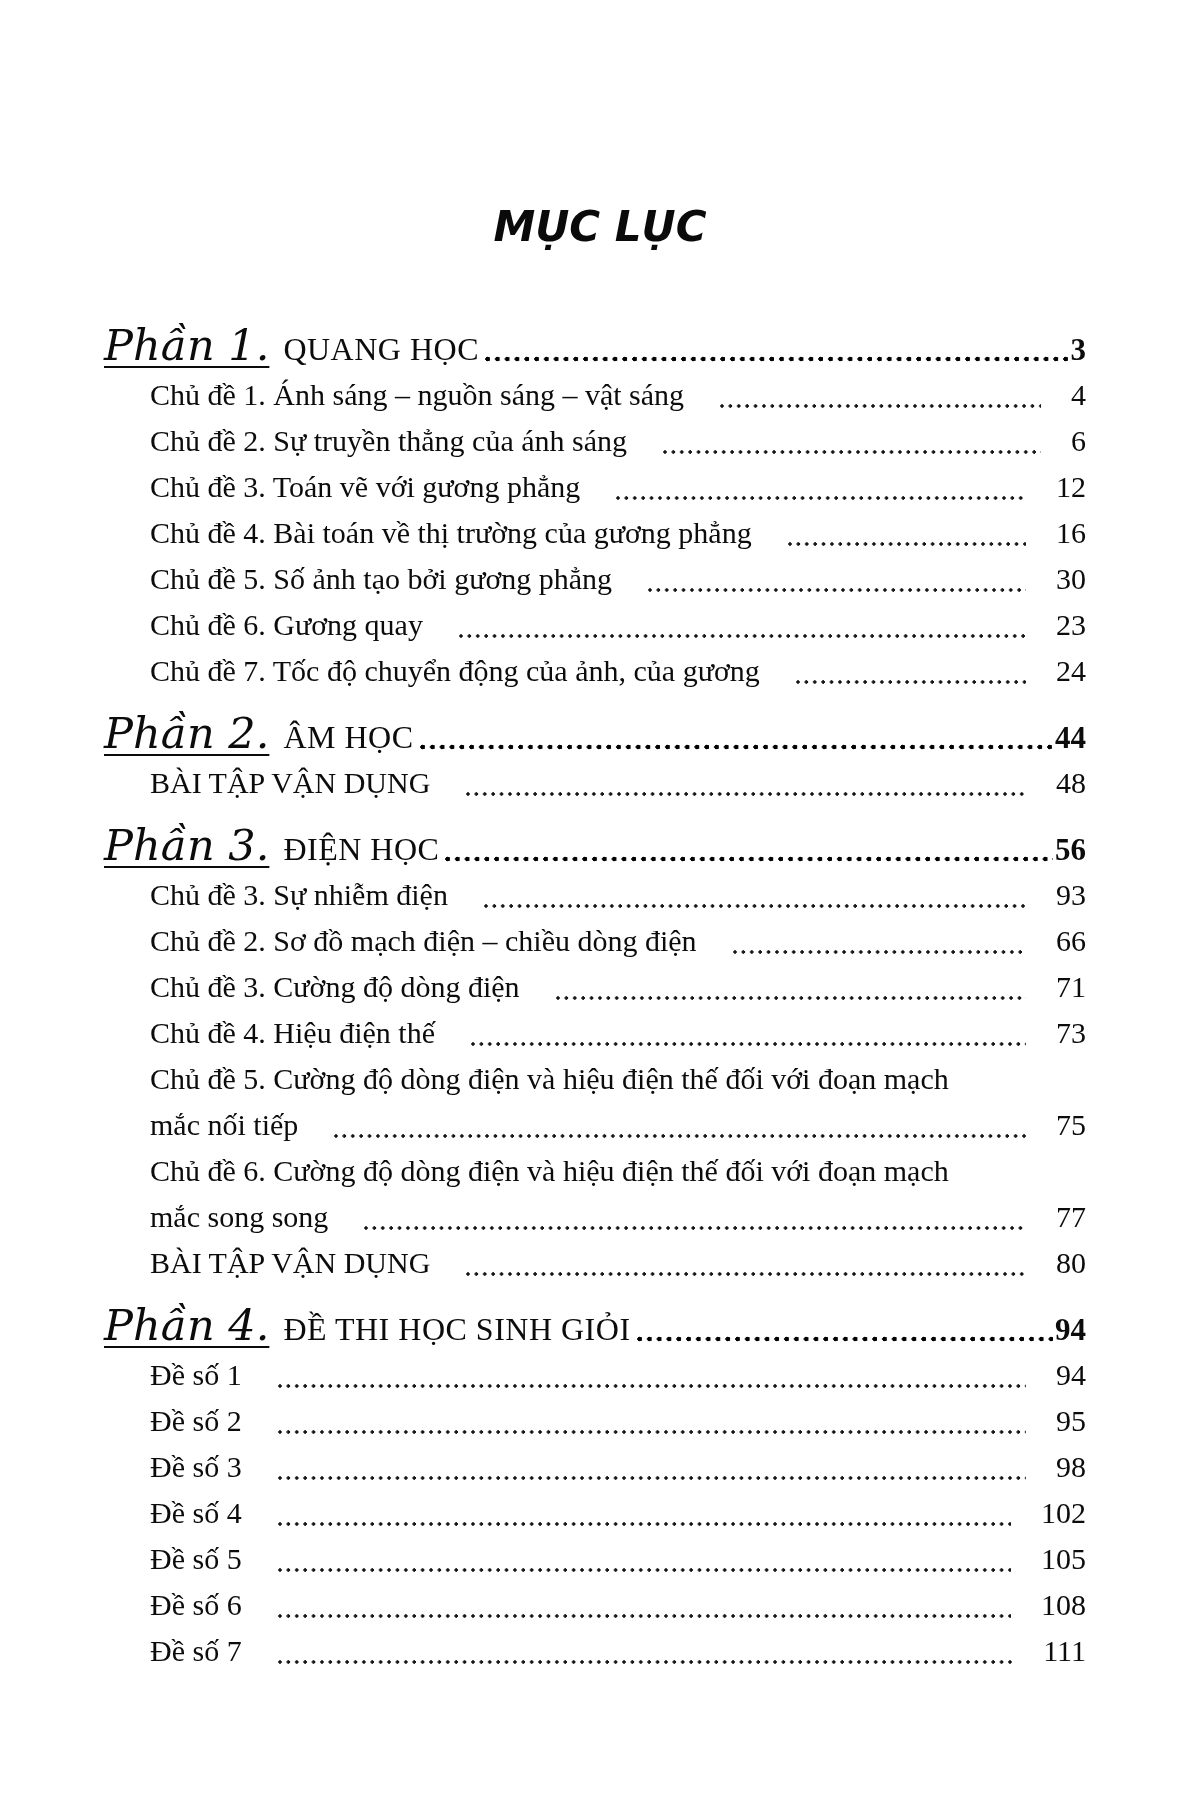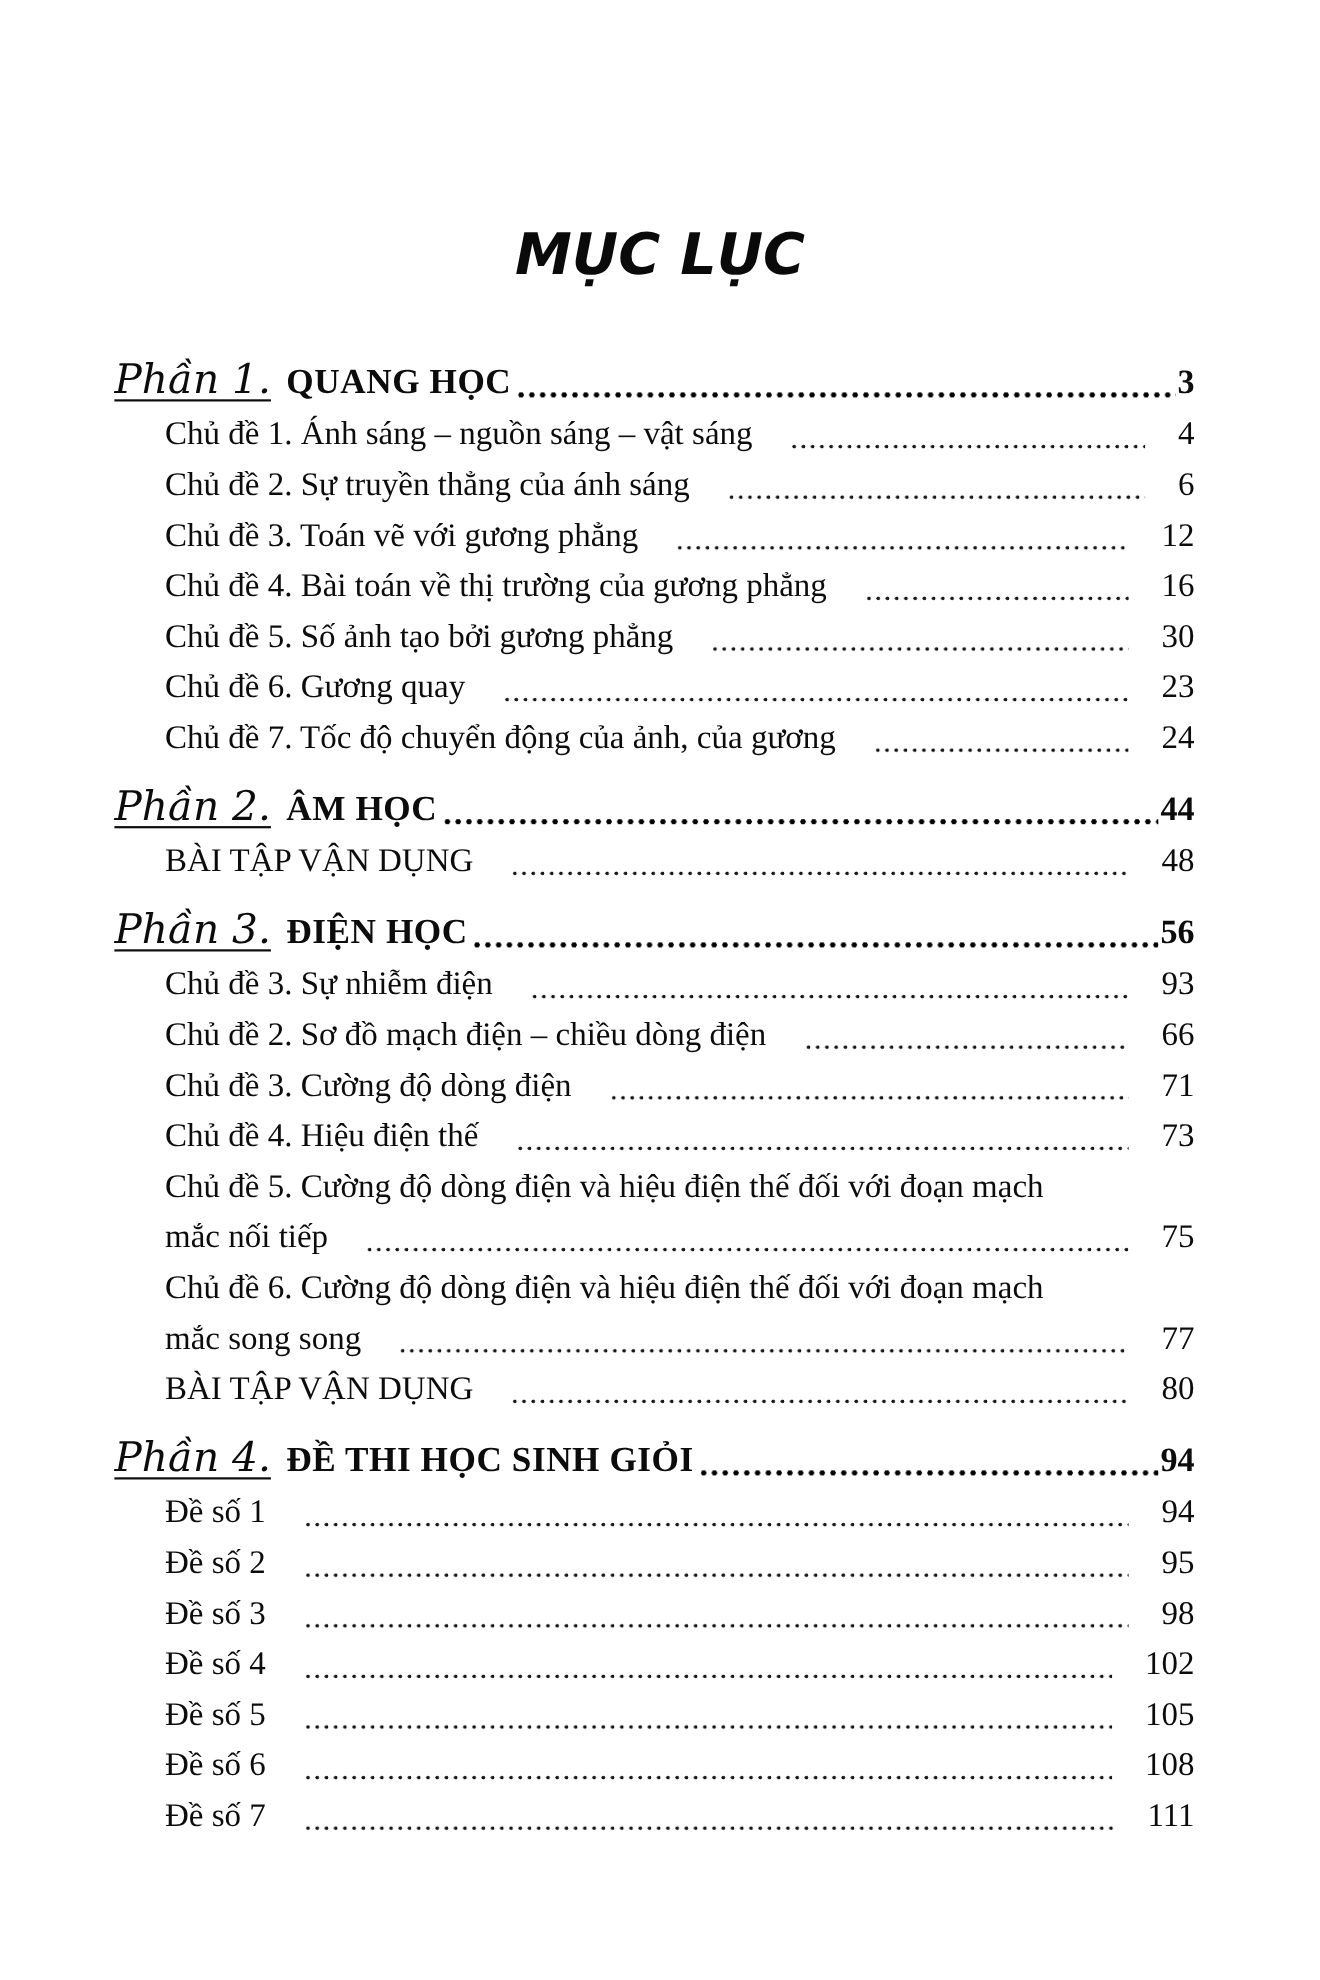--- a/index.html
+++ b/index.html
@@ -13,21 +13,21 @@
     font-family:"Liberation Serif", serif;
     overflow:hidden;
   }
   .doc-title {
     position:absolute;
     top:202px; left:0; width:100%;
     text-align:center;
     font-family:"DejaVu Sans", sans-serif;
     font-weight:bold;
     font-style:italic;
-    font-size:52px;
+    font-size:42px;
     letter-spacing:0px;
     color:#0a0a0a;
   }
   .toc {
     position:absolute;
     top:306px; left:104px;
     width:982px;
   }
   .row { display:flex; align-items:baseline; }
   .row.item, .row.cont, .row.textonly {
@@ -39,28 +39,28 @@
   }
   .row.part {
     height:54px; line-height:54px;
     margin-top:12px;
     font-size:32px;
     white-space:nowrap;
   }
   .part .prefix {
     font-family:"DejaVu Serif", serif;
     font-style:italic;
-    font-size:37px;
+    font-size:43px;
     text-decoration:underline;
     text-decoration-thickness:2px;
     text-underline-offset:6px;
     margin-right:14px;
   }
   .part .ptitle {
-    font-weight:bold;
+    font-weight:normal;
     letter-spacing:0.5px;
   }
   .leader {
     flex:1 1 auto;
     min-width:16px;
     height:10px;
     align-self:flex-end;
     margin:0 2px 7px 8px;
     background-image:radial-gradient(circle at 2px 5px, #161616 1.5px, transparent 1.9px);
     background-size:8.4px 10px;

